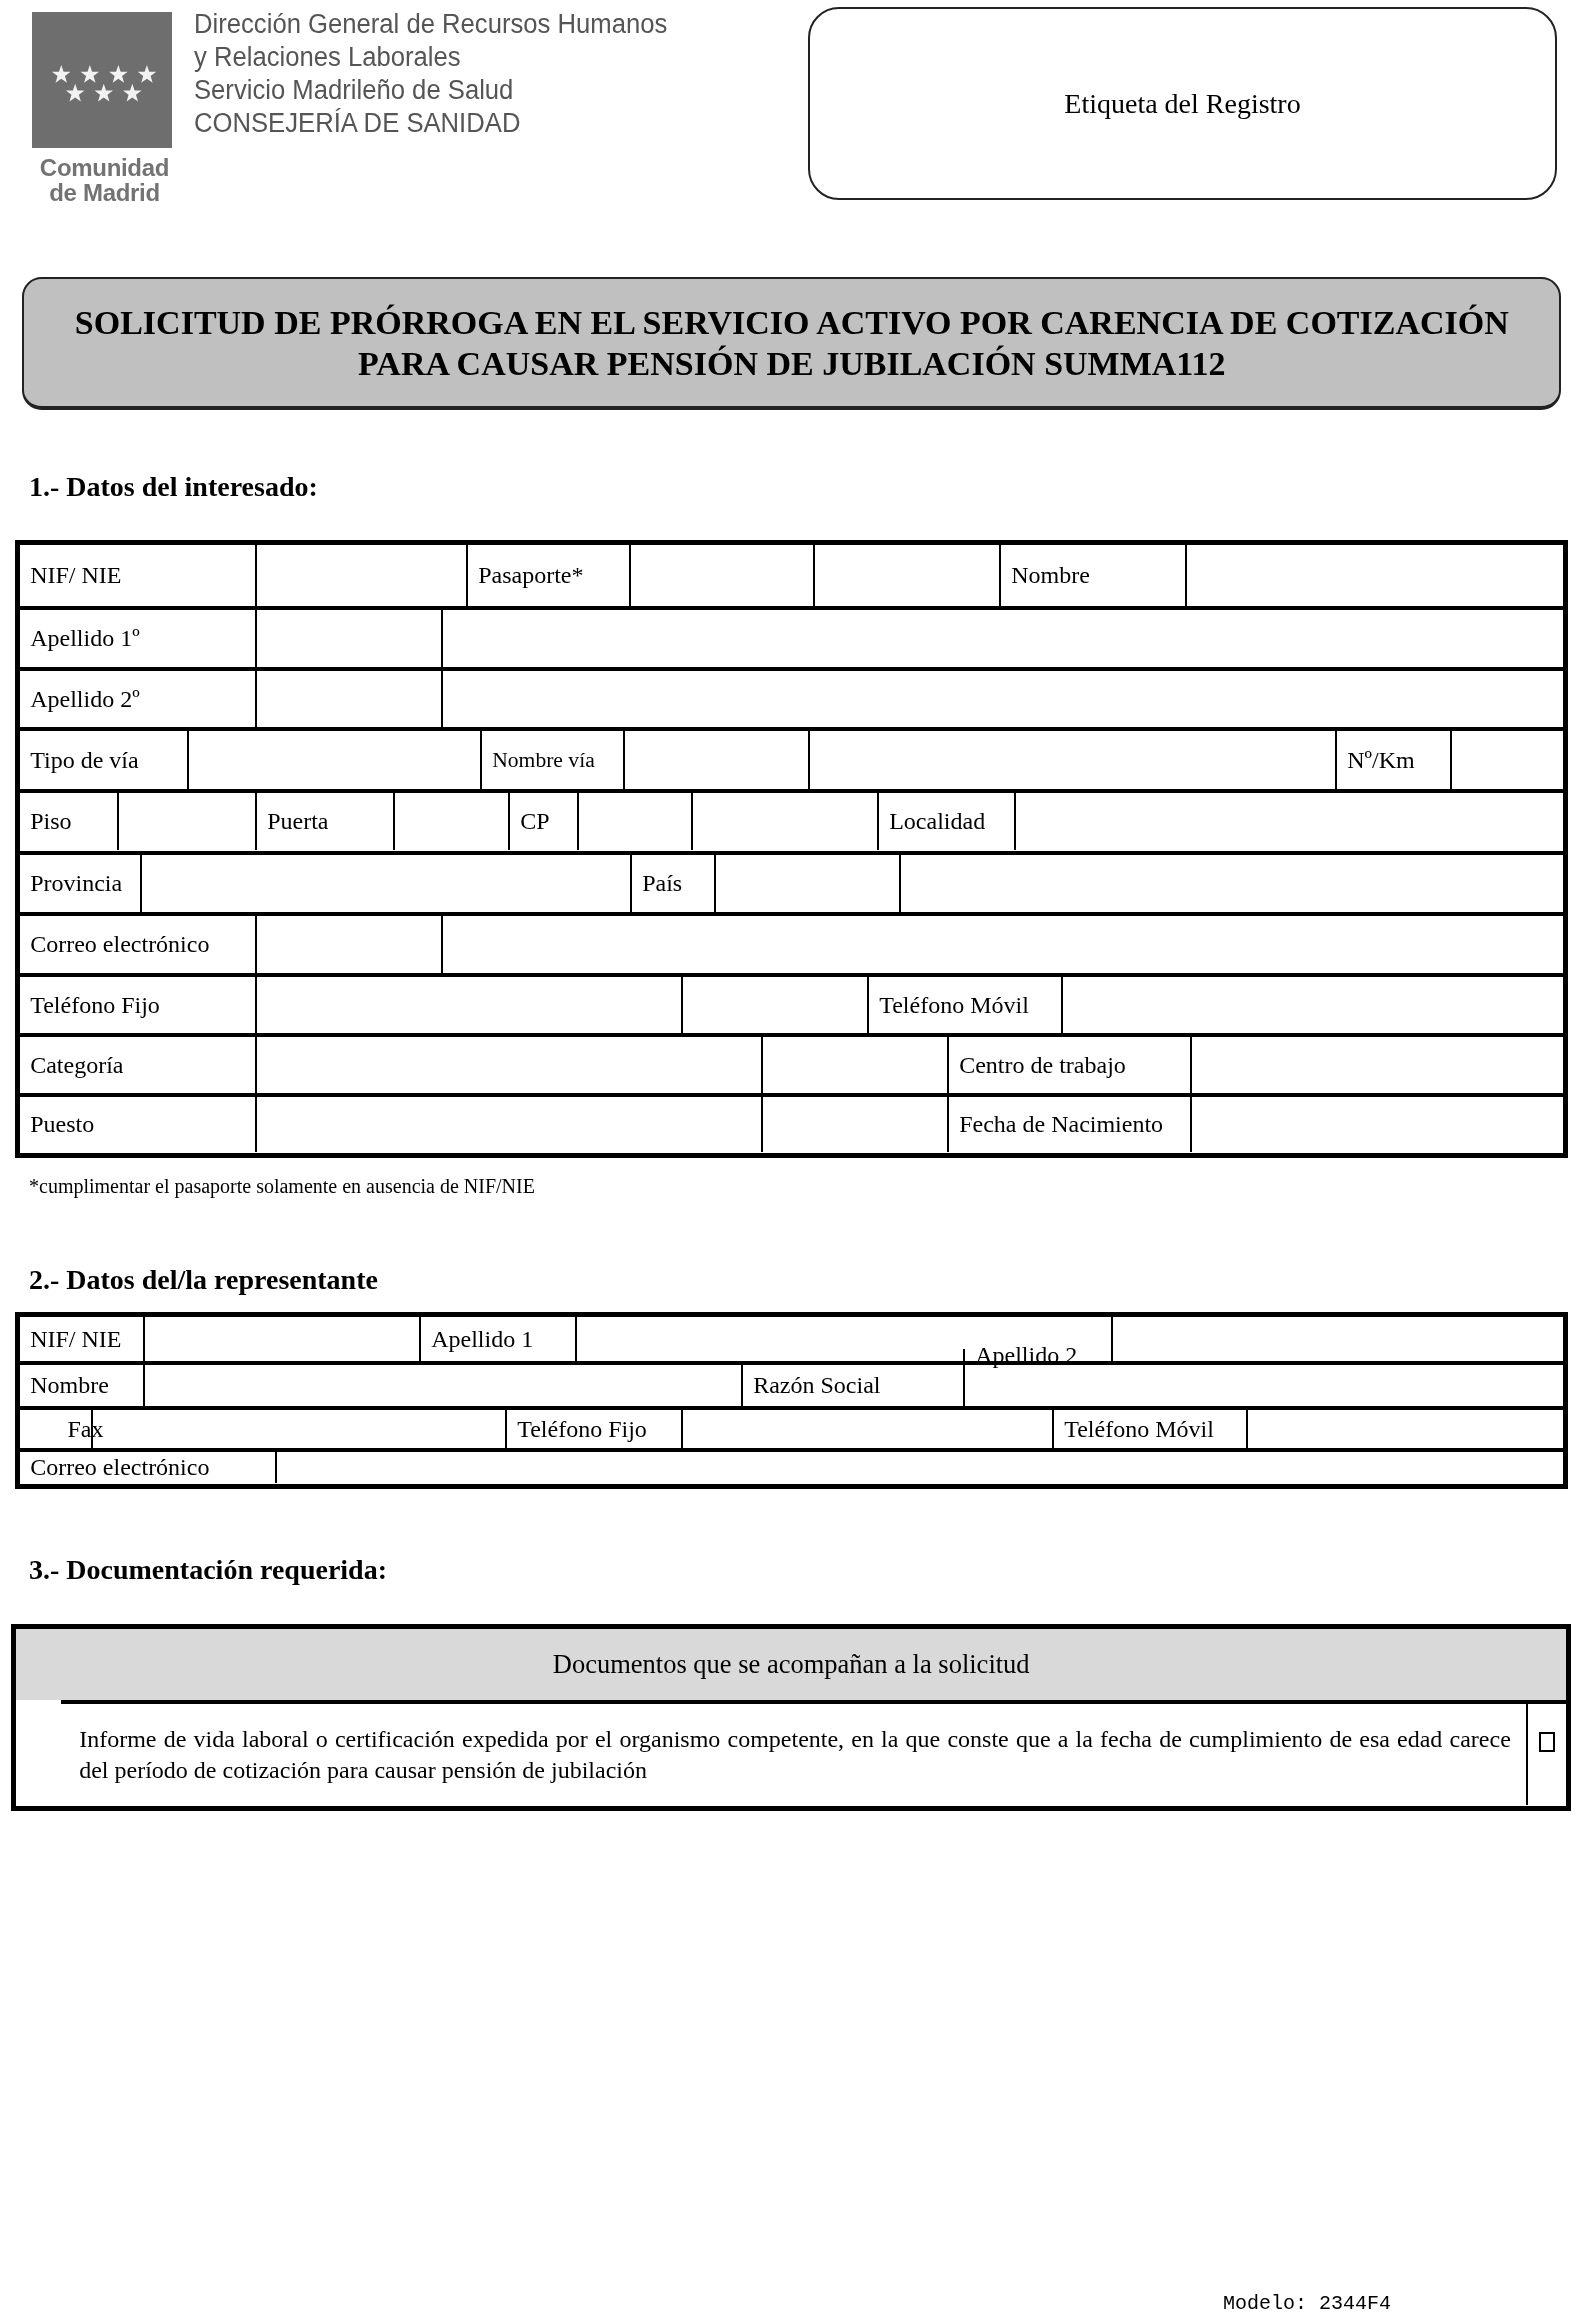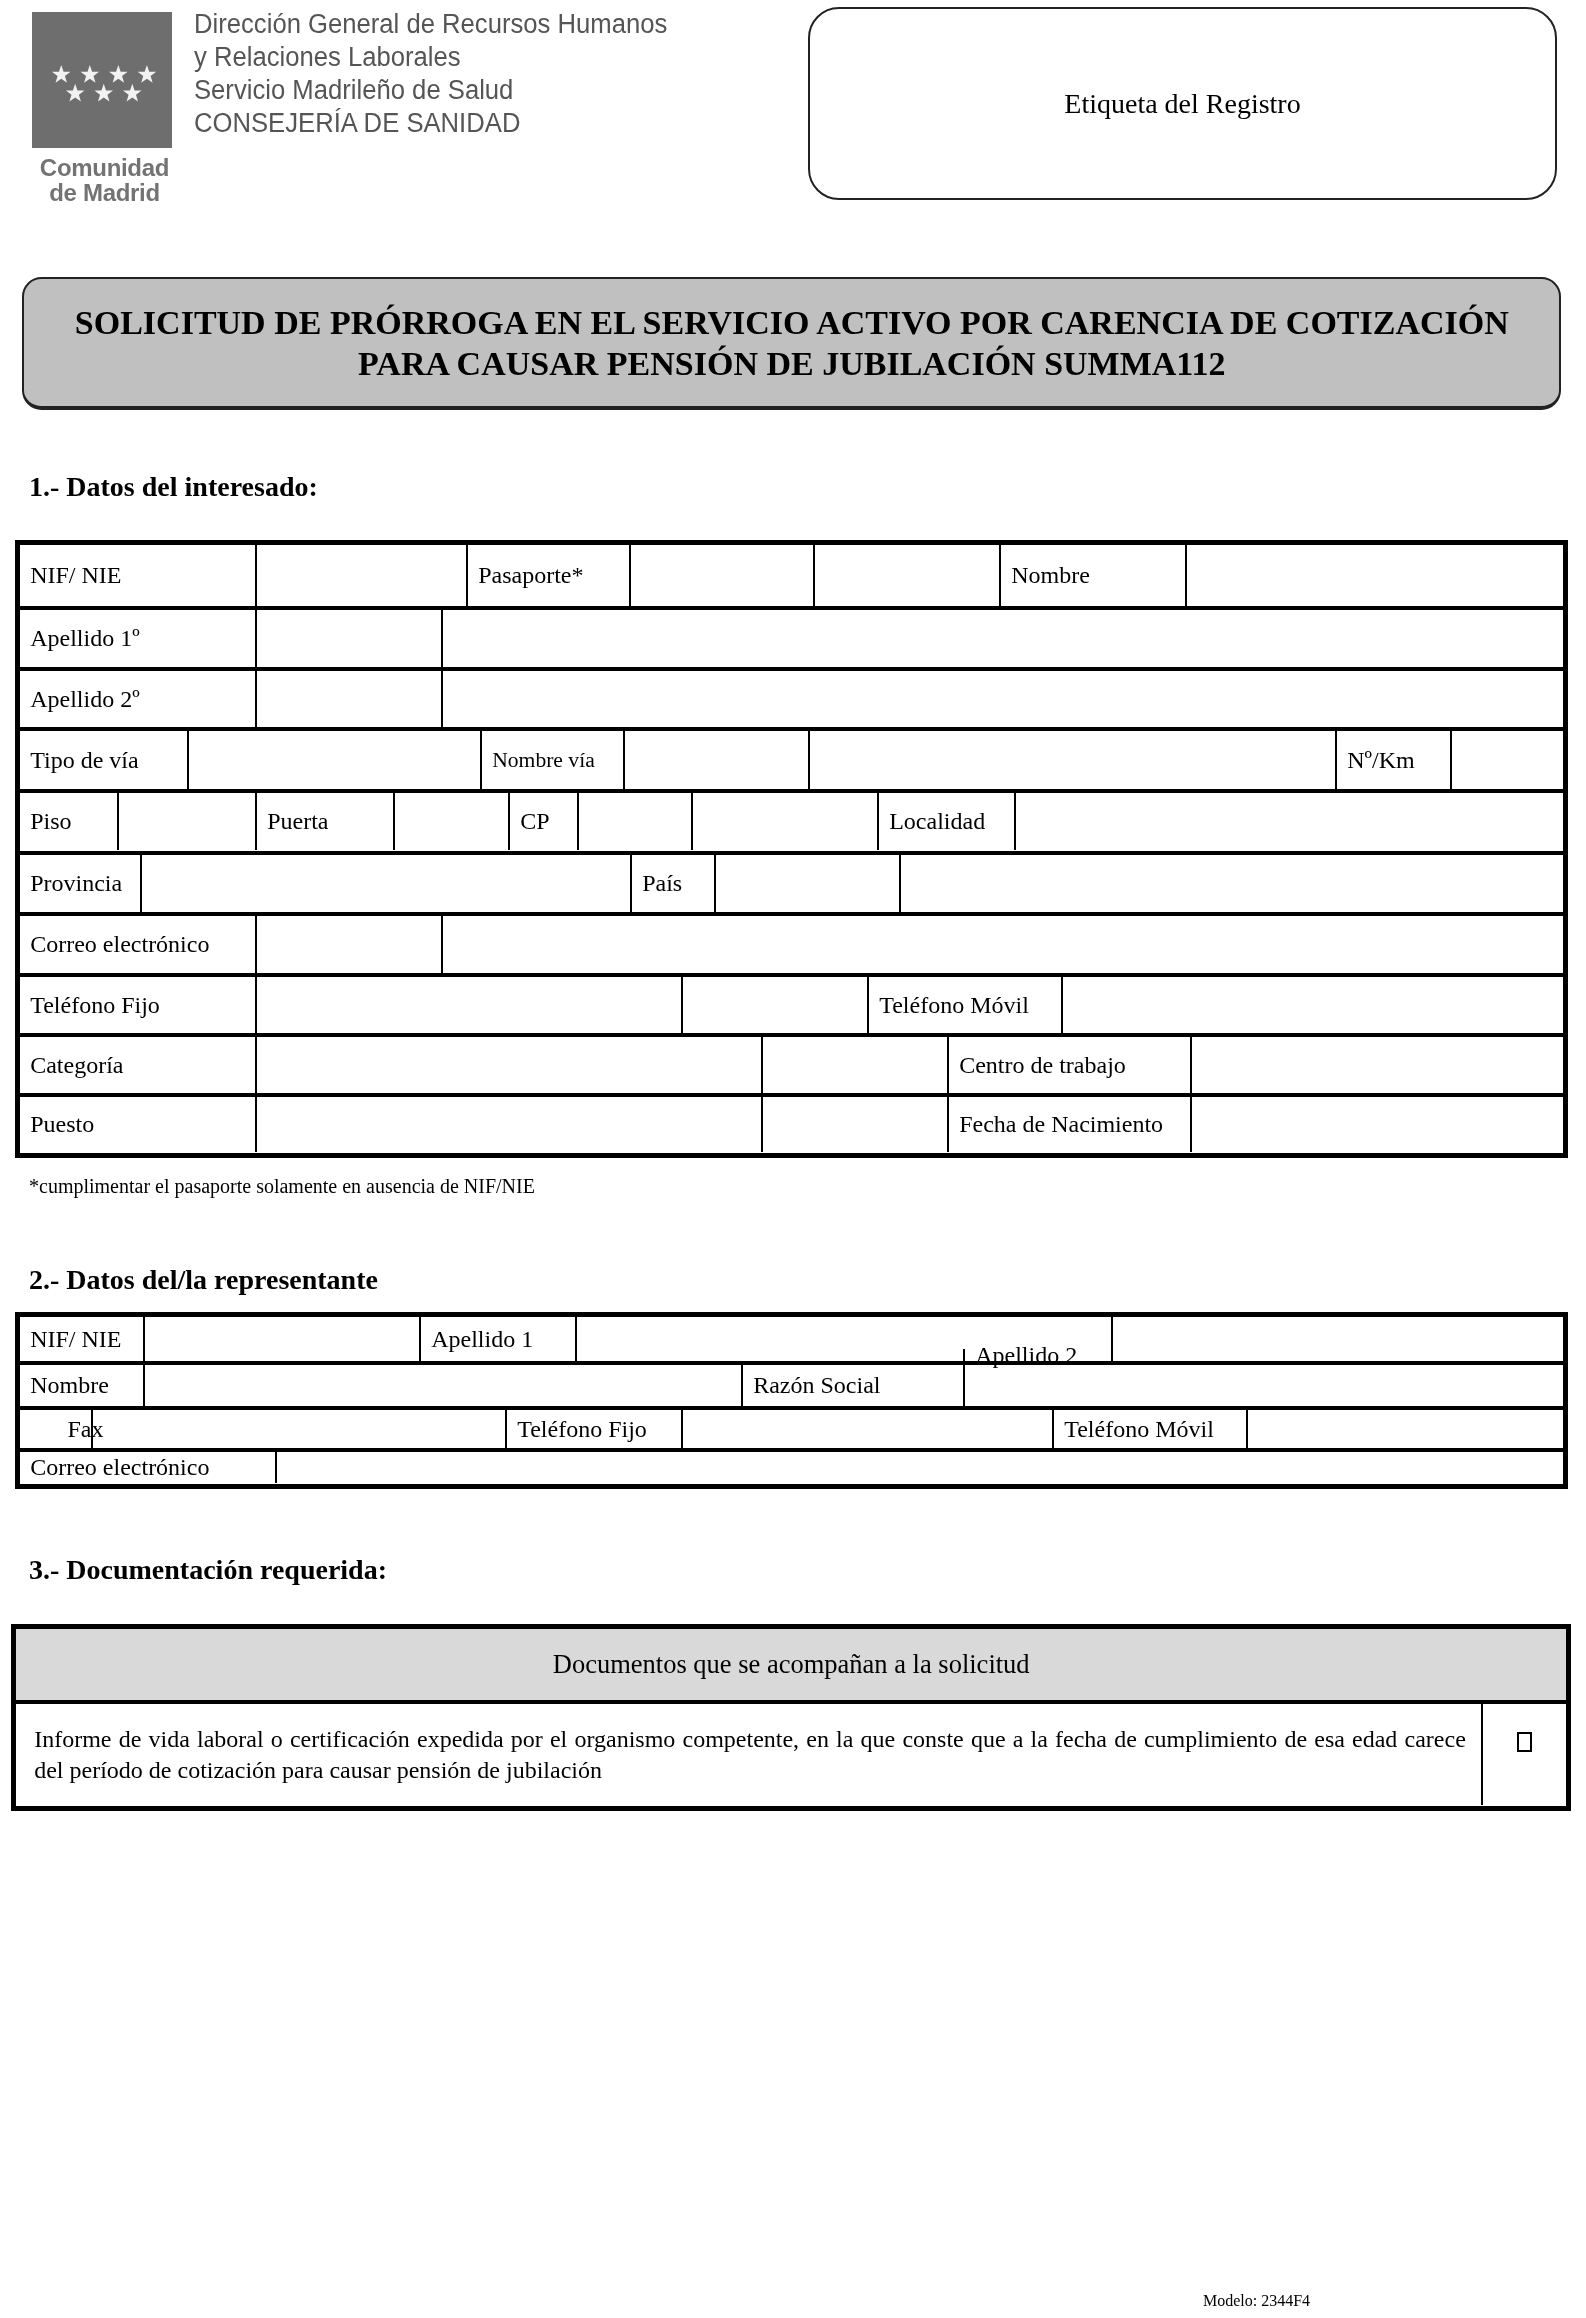--- a/index.html
+++ b/index.html
@@ -18,21 +18,21 @@
   .row { position:absolute; left:0; right:0; border-top:4.9px solid #000; box-sizing:border-box; }
   .row.first { border-top:none; }
   .cell { position:absolute; top:0; bottom:0; box-sizing:border-box; border-left:2.8px solid #000; display:flex; align-items:center; padding-left:9.8px; font-size:24px; white-space:nowrap; }
   .cell.first { border-left:none; }
   .cell.two-line { font-size:21.6px; line-height:26.5px; white-space:normal; }
   .field { cursor:text; }
   .footnote { font-size:20px; white-space:nowrap; }
   .docs-head { background:#d9d9d9; display:flex; align-items:center; justify-content:center; font-size:26.5px; }
   .docs-text { font-size:24px; line-height:31px; text-align:justify; }
   .checkbox { width:15.4px; height:19.6px; border:2.1px solid #000; box-sizing:border-box; background:#fff; cursor:pointer; }
-  .modelo { font-family:Liberation Serif, serif; font-size:16px; white-space:nowrap; }
+  .modelo { font-family:Liberation Mono, monospace; font-size:20px; white-space:nowrap;margin-left:20px; }
 </style>
 </head>
 <body>
 
 <div class="abs logo-box"></div>
 <svg class="abs logo-stars" viewBox="0 0 201 195">
   <defs>
     <polygon id="star" points="0,-14 3.3,-4.5 13.3,-4.3 5.3,1.7 8.2,11.3 0,5.6 -8.2,11.3 -5.3,1.7 -13.3,-4.3 -3.3,-4.5" fill="#f2f2f2"></polygon>
   </defs>
   <use href="#star" x="42" y="90"></use>
@@ -181,21 +181,21 @@
     <div class="cell field" style="left:255px;right:0;"></div>
   </div>
 </div>
 
 <div class="abs section-h" style="left:29px;top:1554px;">3.- Documentación requerida:</div>
 
 <div class="tbl" style="left:11.2px;top:1624px;width:1560px;height:187px;">
   <div class="row first docs-head" style="top:0;height:71px;">
     <span>Documentos que se acompañan a la solicitud</span>
   </div>
-  <div class="row" style="top:71px;height:105px;">
+  <div class="row" style="top:71px;height:105px;margin-left:45px;">
     <div class="cell first docs-text" style="left:0;width:1465px;white-space:normal;padding:0 15.4px 0 18px;">Informe de vida laboral o certificación expedida por el organismo competente, en la que conste que a la fecha de cumplimiento de esa edad carece del período de cotización para causar pensión de jubilación</div>
     <div class="cell" style="left:1465px;right:0;align-items:flex-start;justify-content:center;padding:28px 0 0 0;">
       <div class="checkbox"></div>
     </div>
   </div>
 </div>
 
 <div class="abs modelo" style="left:1203px;top:2292px;">Modelo: 2344F4</div>
 
 

